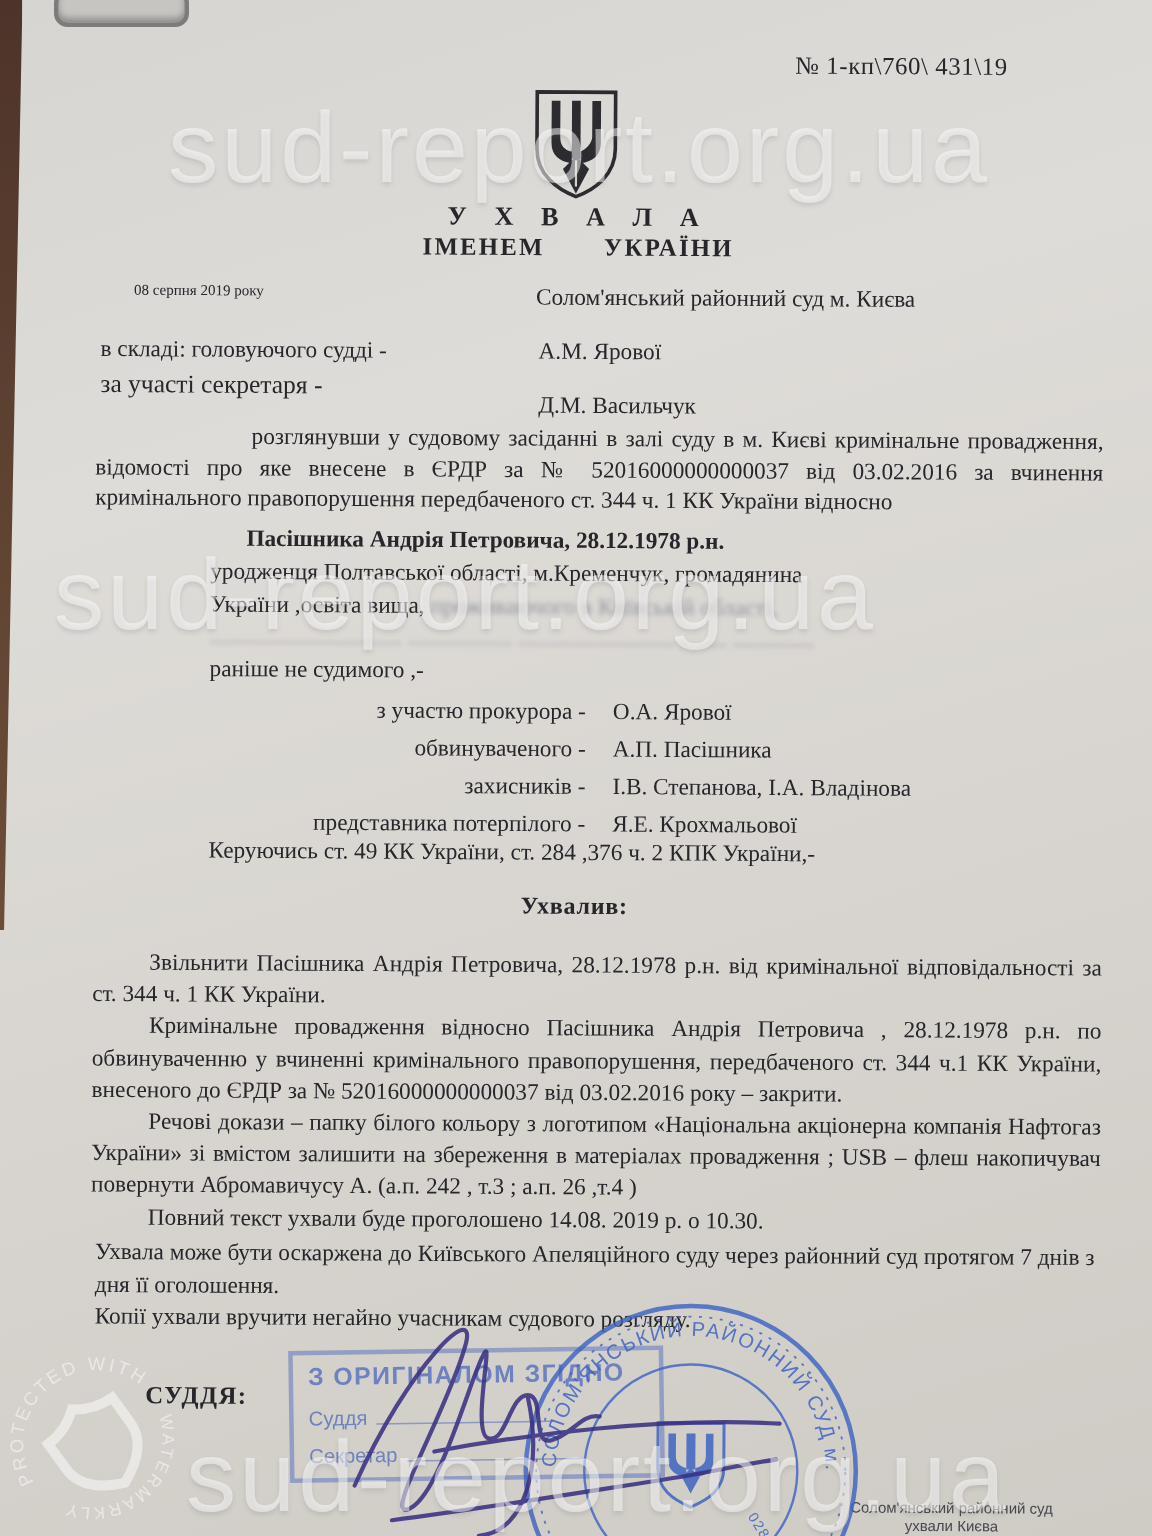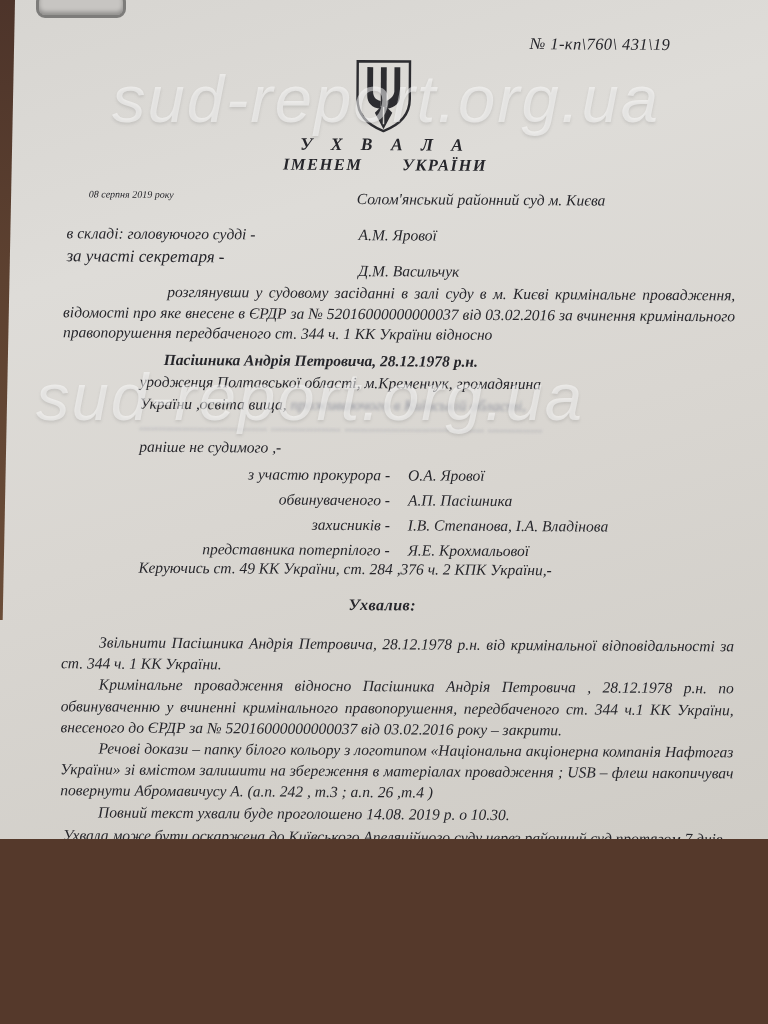--- a/index.html
+++ b/index.html
@@ -1,19 +1,19 @@
 <!DOCTYPE html>
 <html><head>
 <meta charset="utf-8">
 <style>
   html,body{margin:0;padding:0;background:#55392b;}
   .paper{
-    position:relative;width:768px;height:839px;overflow:hidden;margin:0;
+    position:relative;width:768px;height:1024px;overflow:hidden;margin:0;
     background:linear-gradient(163deg,#d7d5d1 0%,#dedcd8 28%,#d9d6d1 55%,#cfccc6 100%);
-    font-family:"Liberation Serif",serif;color:#26262b;font-style:italic;
+    font-family:"Liberation Serif",serif;color:#26262b;
   }
   .content{position:absolute;inset:0;transform:rotate(0.35deg);transform-origin:45% 40%;}
   .table-edge{position:absolute;left:0;top:0;width:15px;height:620px;z-index:2;
     background:linear-gradient(180deg,#4d342a 0%,#5d4130 45%,#6b4d38 100%);
     clip-path:polygon(0 0,100% 0,18% 100%,0 100%);}
   .clip{position:absolute;top:-7px;left:36px;width:84px;height:19px;z-index:2;
     border:3px solid #7d7c7a;border-radius:9px;background:#c7c5c2;
     box-shadow:inset 0 -3px 4px rgba(0,0,0,0.28);}
   .case-number{position:absolute;top:33px;left:528px;font-size:16.5px;letter-spacing:0.4px;}
   .emblem{position:absolute;top:58px;left:50%;transform:translateX(-53%);z-index:3;}

